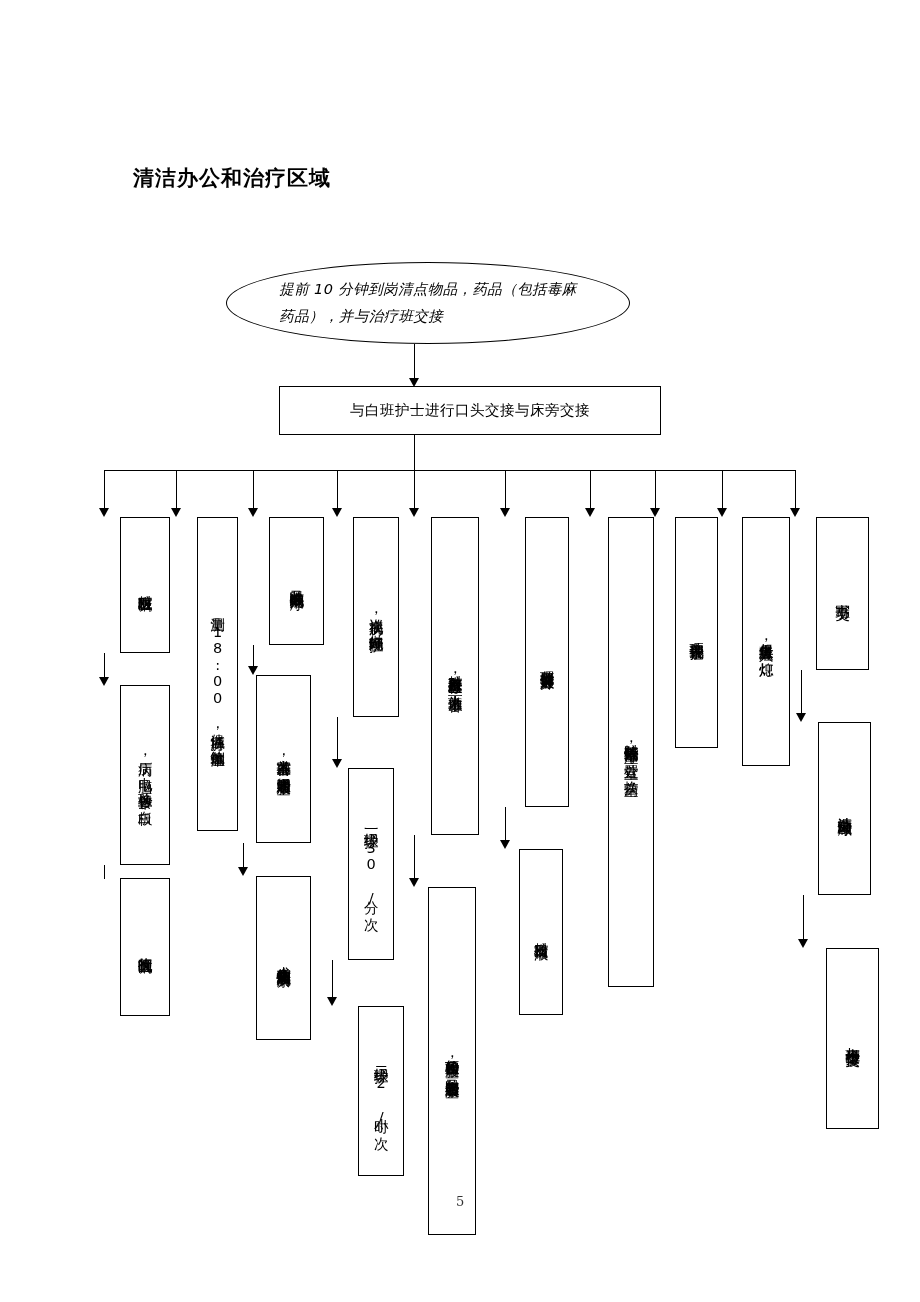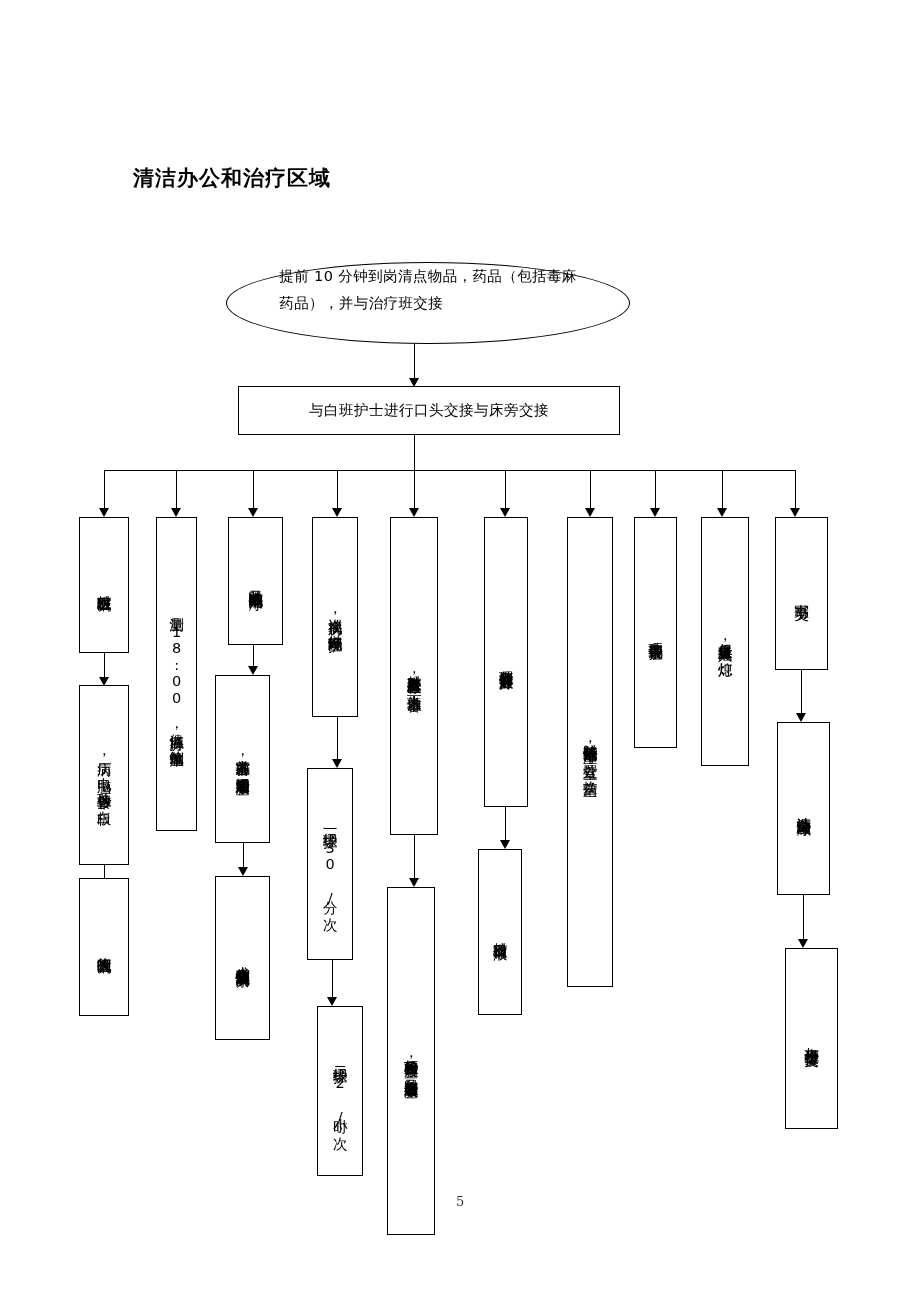--- a/index.html
+++ b/index.html
@@ -38,36 +38,39 @@
     color: #333;
   }
 
   
   .ellipse {
     position: absolute;
     border: 1.4px solid #000;
     border-radius: 50%;
     box-sizing: border-box;
     display: flex;
+    align-items: center;
     justify-content: center;
+    font-style: italic;
   }
   .ellipse .etext {
     font-size: 14.5px;
     line-height: 1.85;
     text-align: left;
     width: 74%;
     letter-spacing: 0.4px;
   }
 
   
   .node {
     position: absolute;
     border: 1.3px solid #000;
     box-sizing: border-box;
     background: #ffffff;
+    margin-left: 41px;
   }
   .node .ntext {
     position: absolute;
     inset: 0;
     display: flex;
     align-items: center;
     justify-content: center;
     font-size: 14.5px;
     line-height: 1.55;
     letter-spacing: 0.5px;

